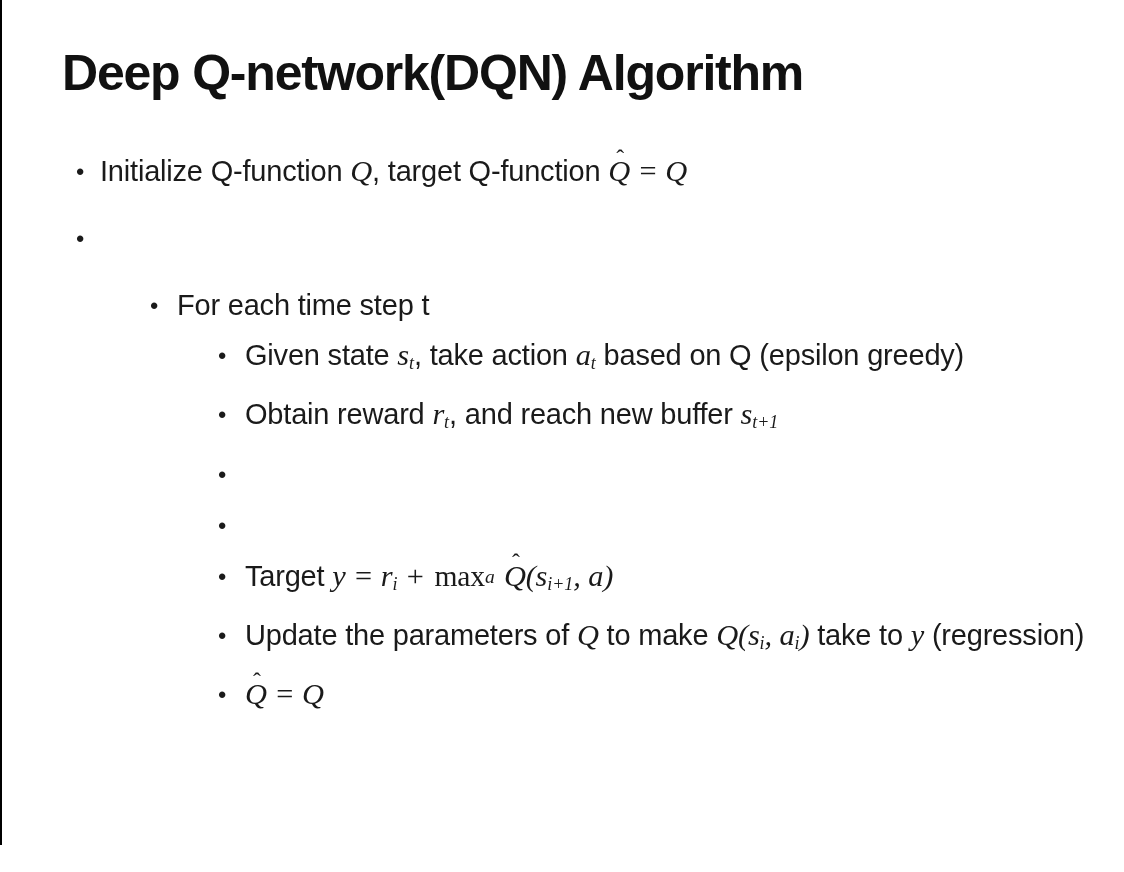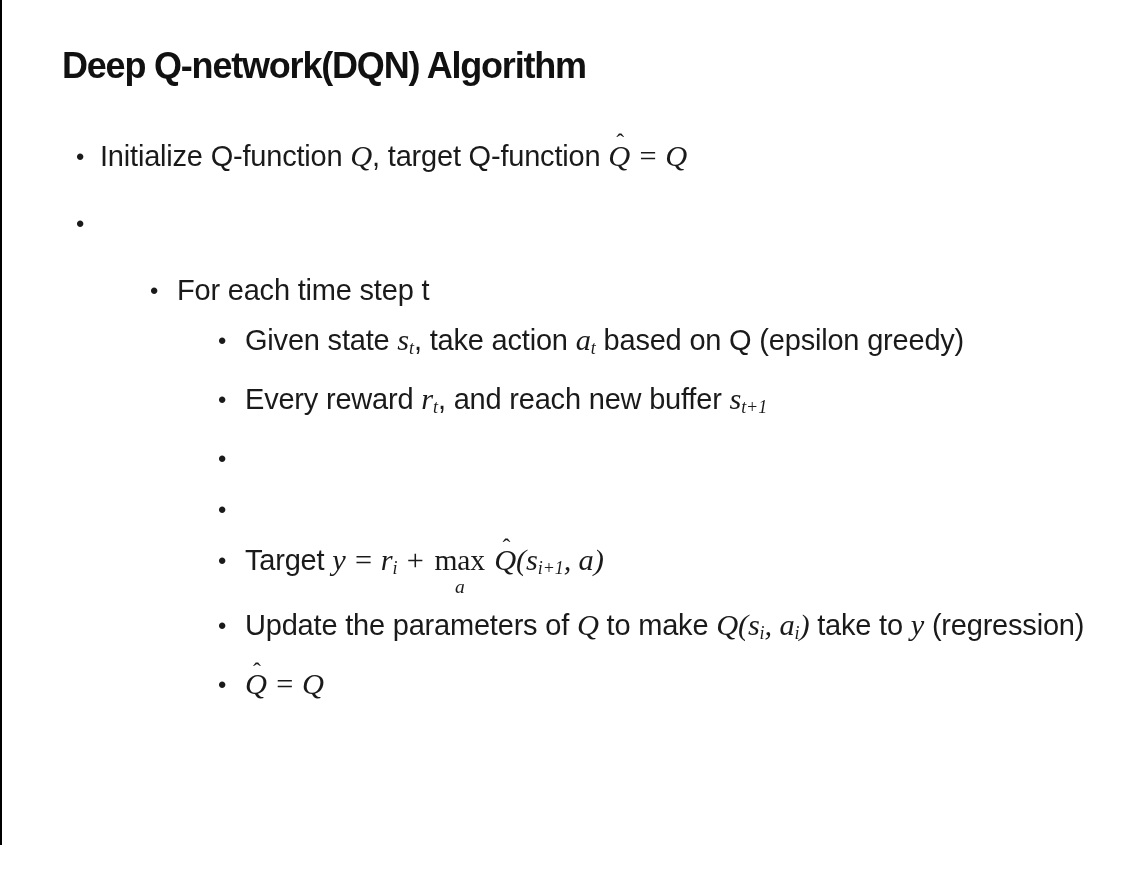--- a/index.html
+++ b/index.html
@@ -10,21 +10,21 @@
     overflow:hidden;
     font-family:"Liberation Sans","DejaVu Sans",sans-serif;
     color:#1a1a1a;
     box-sizing:border-box;
     padding:46px 30px 0 62px;
   }
   .left-border{
     position:absolute;left:0;top:0;width:2px;height:845px;background:#000;
   }
   .title{
-    font-size:36px;
+    font-size:50px;
     font-weight:bold;
     letter-spacing:-1.2px;
     color:#111;
     line-height:1.1;
     margin:0 0 48px 0;
   }
   .bullets{font-size:29px;letter-spacing:-0.2px;}
   .item{display:flex;align-items:flex-start;line-height:45px;}
   .item .marker{flex:0 0 auto;font-size:0.82em;}
   .i1{margin-left:14px;margin-bottom:22px;}
@@ -52,21 +52,21 @@
   .mhat{position:relative;display:inline-block;line-height:normal;}
   .mhat .hatmark{
     position:absolute;
     top:-0.40em;left:55%;
     transform:translateX(-50%);
     font-style:normal;
     font-size:0.78em;
   }
   .munder{
     display:inline-flex;
-    flex-direction:column;
+    flex-direction:row;
     align-items:center;
     line-height:1;
     vertical-align:baseline;
     font-family:"Liberation Serif","DejaVu Serif",serif;
     font-size:1.02em;
     margin:0 2px;
   }
   .munder .mbase{font-style:normal;line-height:1.05;}
   .munder .munder-sub{font-style:italic;font-size:0.66em;line-height:1;margin-top:1px;}
 </style>
@@ -87,21 +87,21 @@
       <div class="item i2">
         <span class="marker">•</span>
         <span class="content"><span class="txt">For each time step t</span></span>
       </div>
       <div class="item i3">
         <span class="marker">•</span>
         <span class="content"><span class="txt">Given state </span><span class="math">s</span><span class="msub">t</span><span class="txt">, take action </span><span class="math">a</span><span class="msub">t</span><span class="txt"> based on Q (epsilon greedy)</span></span>
       </div>
       <div class="item i3">
         <span class="marker">•</span>
-        <span class="content"><span class="txt">Every reward </span><span class="math">r</span><span class="msub">t</span><span class="txt">, and reach new buffer </span><span class="math">s</span><span class="msub">t+1</span></span>
+        <span class="content"><span class="txt">Obtain reward </span><span class="math">r</span><span class="msub">t</span><span class="txt">, and reach new buffer </span><span class="math">s</span><span class="msub">t+1</span></span>
       </div>
       <div class="item i3">
         <span class="marker">•</span>
       </div>
       <div class="item i3">
         <span class="marker">•</span>
       </div>
       <div class="item i3">
         <span class="marker">•</span>
         <span class="content"><span class="txt">Target </span><span class="math">y = r</span><span class="msub">i</span><span class="math"> + </span><span class="munder">

